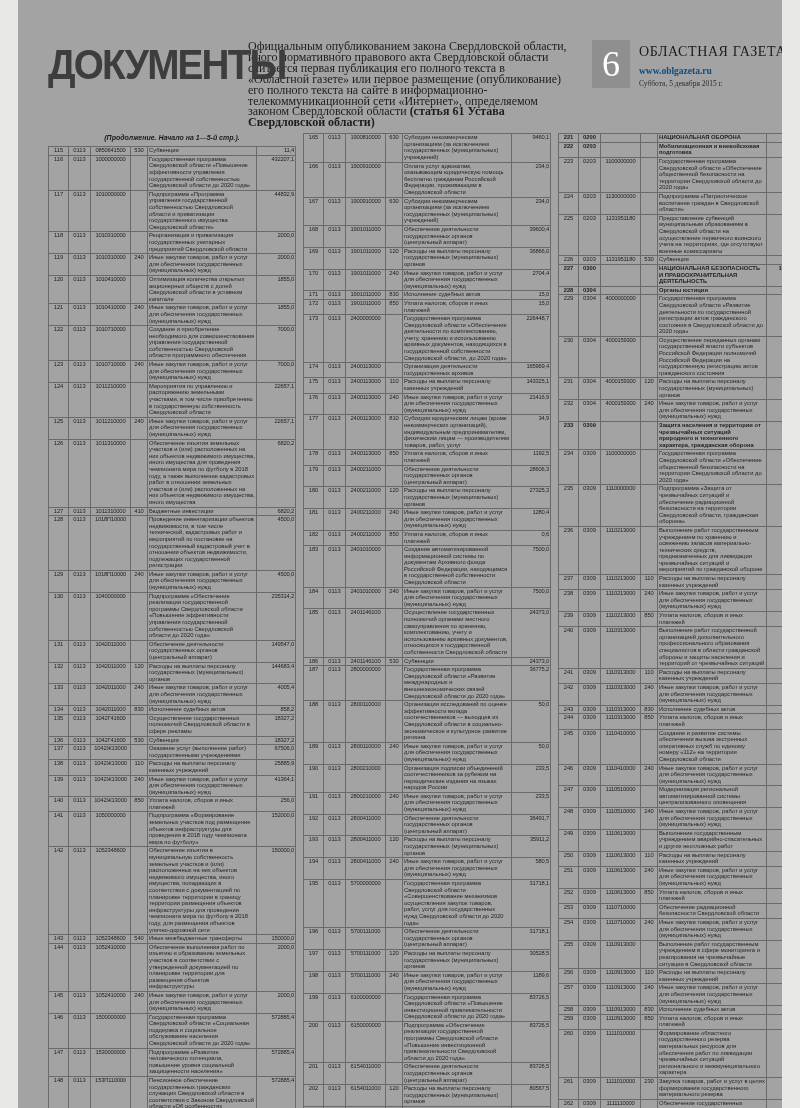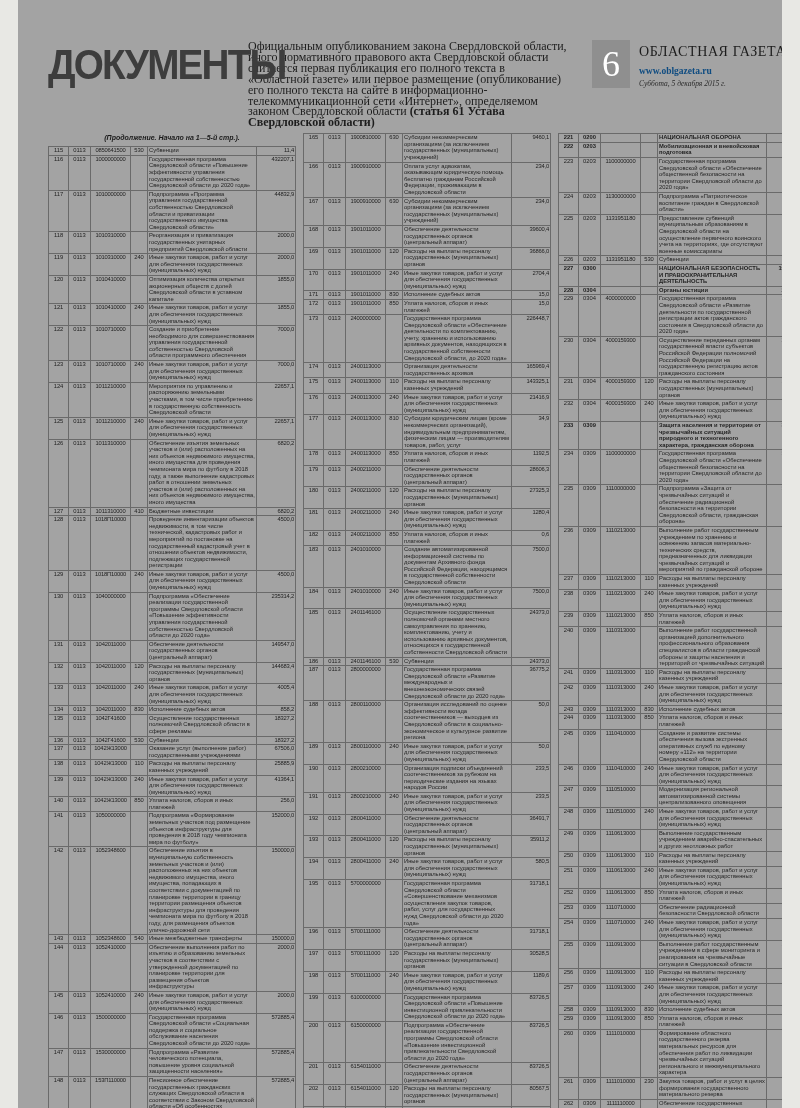--- a/index.html
+++ b/index.html
@@ -12,21 +12,21 @@
   .intro{flex:none;width:320px;margin:1px 20px 0 0;font-family:Liberation Serif, serif;
         font-size:12px;line-height:10.9px;color:#1c1c1c;}
   .intro b{font-weight:bold;}
   .pagenum{flex:none;width:38px;height:48px;background:#8f8f8f;color:#ffffff;
         font-family:"Liberation Serif",serif;font-size:36px;display:flex;align-items:center;
         justify-content:center;margin:0 0 0 4px;}
   .gazette{flex:1;padding-left:9px;margin-top:4px;font-family:"Liberation Serif",serif;}
   .gazette-name{font-size:14px;letter-spacing:.6px;color:#1c1c1c;white-space:nowrap;}
   .gazette-url{display:inline-block;color:#0f4c81;font-weight:bold;font-size:9.5px;
         margin:4px 0 3px;cursor:pointer;}
-  .gazette-date{font-size:7.5px;font-style:italic;color:#2b2b2b;}
+  .gazette-date{font-size:7.5px;color:#2b2b2b;}
   
   .cols{display:flex;gap:7px;padding:5px 12px 0 30px;align-items:flex-start;}
   .col{flex:none;width:248px;}
   .cont-note{text-align:center;font-size:7px;font-weight:bold;font-style:italic;
         margin:1px 0 5px;color:#1a1a1a;}
   table.budget{border-collapse:collapse;width:100%;table-layout:fixed;}
   table.budget td{border:0.5px solid #6a6a6a;font-size:5.8px;line-height:6.6px;
         padding:0 1px 1px 1px;vertical-align:top;word-wrap:break-word;color:#1f1f1f;}
   table.budget td:nth-child(1){width:17px;text-align:center;}
   table.budget td:nth-child(2){width:19px;text-align:center;}

